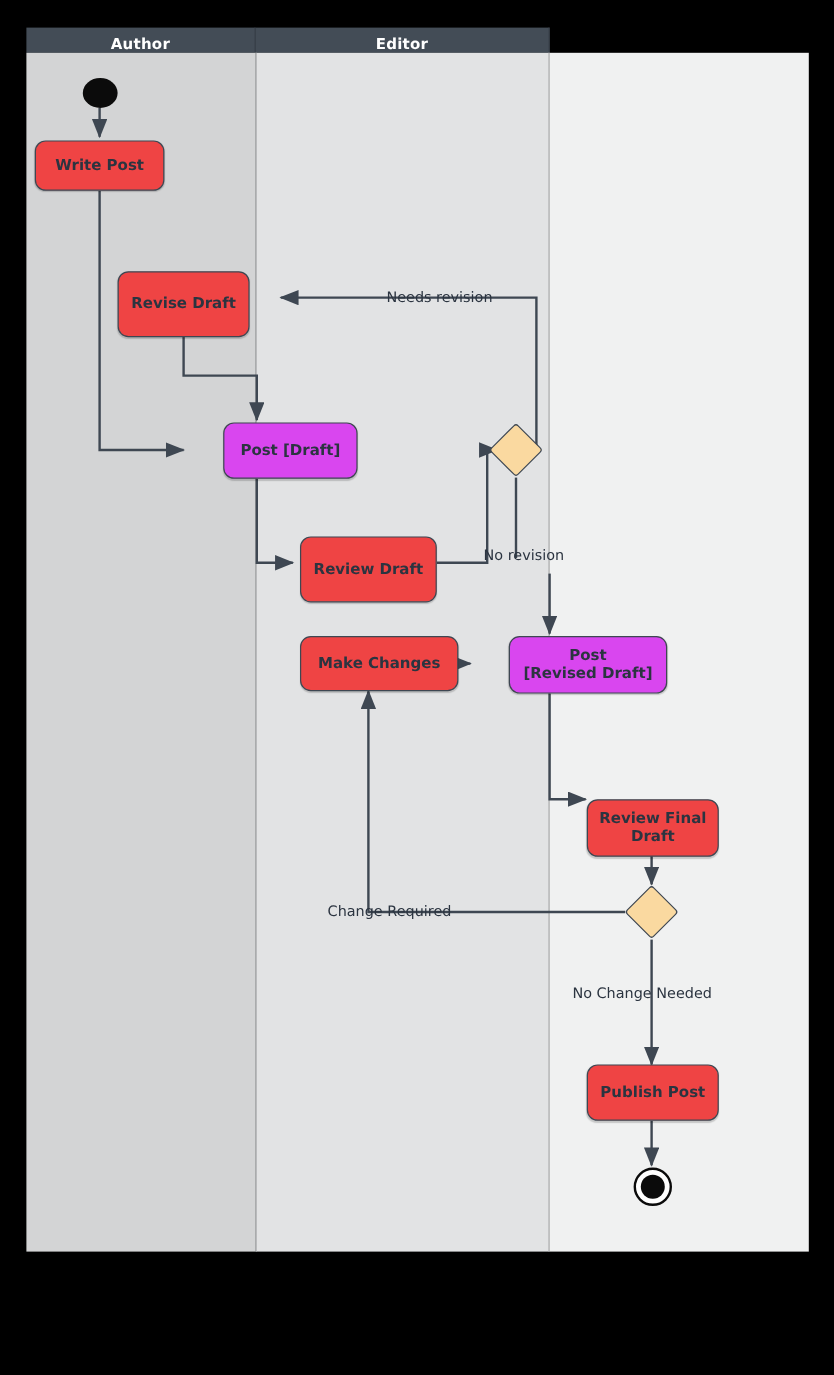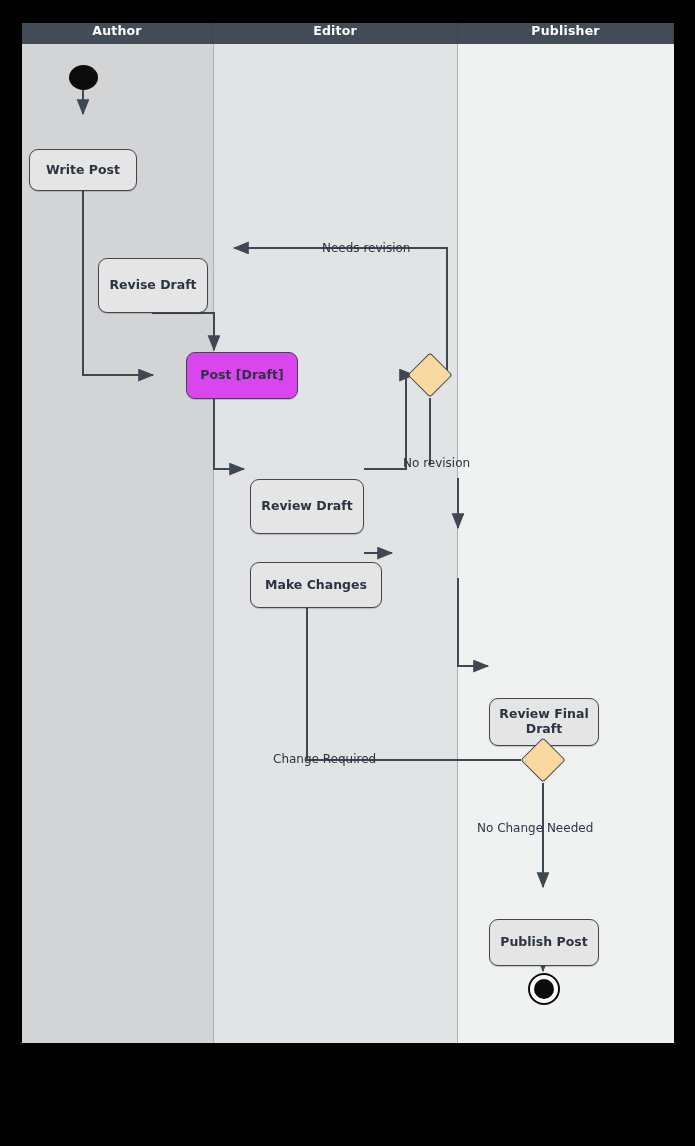--- a/index.html
+++ b/index.html
@@ -31,21 +31,21 @@
   .lane-header {
     position: absolute;
     top: 0;
     height: 21px;
     background: #434C56;
     color: #FFFFFF;
     font-size: 12.5px;
     font-weight: bold;
     letter-spacing: 0.2px;
     display: flex;
-    align-items: flex-start;
+    align-items: flex-end;
     justify-content: center;
     box-sizing: border-box;
     border-right: 1px solid #3a424b;
   }
   .lane-header:last-of-type { border-right: none; }
 
   .lane-body {
     position: absolute;
     top: 21px;
     height: 999px;
@@ -74,21 +74,21 @@
     align-items: center;
     justify-content: center;
     text-align: center;
     font-size: 12.5px;
     font-weight: bold;
     color: #2B3440;
     line-height: 1.18;
     white-space: pre-line;
     box-shadow: 0 1px 1px rgba(0,0,0,0.18);
   }
-  .node.blue  { background: #e5e5e5; margin-top: 32px; }
+  .node.blue  { background: #ef4444; }
   .node.green { background: #d946ef; margin-left: 32px; }
 
   
   .start-node {
     position: absolute;
     background: #0B0B0B;
     border-radius: 50%;
   }
   .end-node {
     position: absolute;
@@ -127,23 +127,20 @@
 
 <div id="canvas">
 
   <div id="diagram">
 
     <div class="lane-header" style="left:0px; width:191px;">
       <span>Author</span>
     </div>
     <div class="lane-header" style="left:191px; width:245px;">
       <span>Editor</span>
-    </div>
-    <div class="lane-header" style="left:436px; width:216px;">
-      <span>Publisher</span>
     </div>
 
     <div class="lane-body author" style="left:0px;   width:191px;"></div>
     <div class="lane-body editor" style="left:191px; width:245px;"></div>
     <div class="lane-body publisher" style="left:436px; width:216px;"></div>
 
     <svg id="edges" viewBox="0 0 652 1020">
       <defs>
         <marker id="arrow" markerWidth="9" markerHeight="9" refX="7.4" refY="3.2" orient="auto" markerUnits="strokeWidth">
           <path d="M0,0 L8,3.2 L0,6.4 z" fill="#3E4752"></path>
@@ -198,20 +195,24 @@
     <div class="node blue" style="left:228px; top:424px; width:114px; height:55px;">
       <span>Review Draft</span>
     </div>
 
     <div class="decision" style="left:392px; top:336px; width:32px; height:32px;"></div>
 
     <div class="node blue" style="left:228px; top:507px; width:132px; height:46px;">
       <span>Make Changes</span>
     </div>
 
+    <div class="node green" style="left:370px; top:507px; width:132px; height:48px;">
+      <span>Post
+[Revised Draft]</span>
+    </div>
 
     <div class="node blue" style="left:467px; top:643px; width:110px; height:48px;">
       <span>Review Final
 Draft</span>
     </div>
 
     <div class="decision" style="left:505px; top:721px; width:32px; height:32px;"></div>
 
     <div class="node blue" style="left:467px; top:864px; width:110px; height:47px;">
       <span>Publish Post</span>

